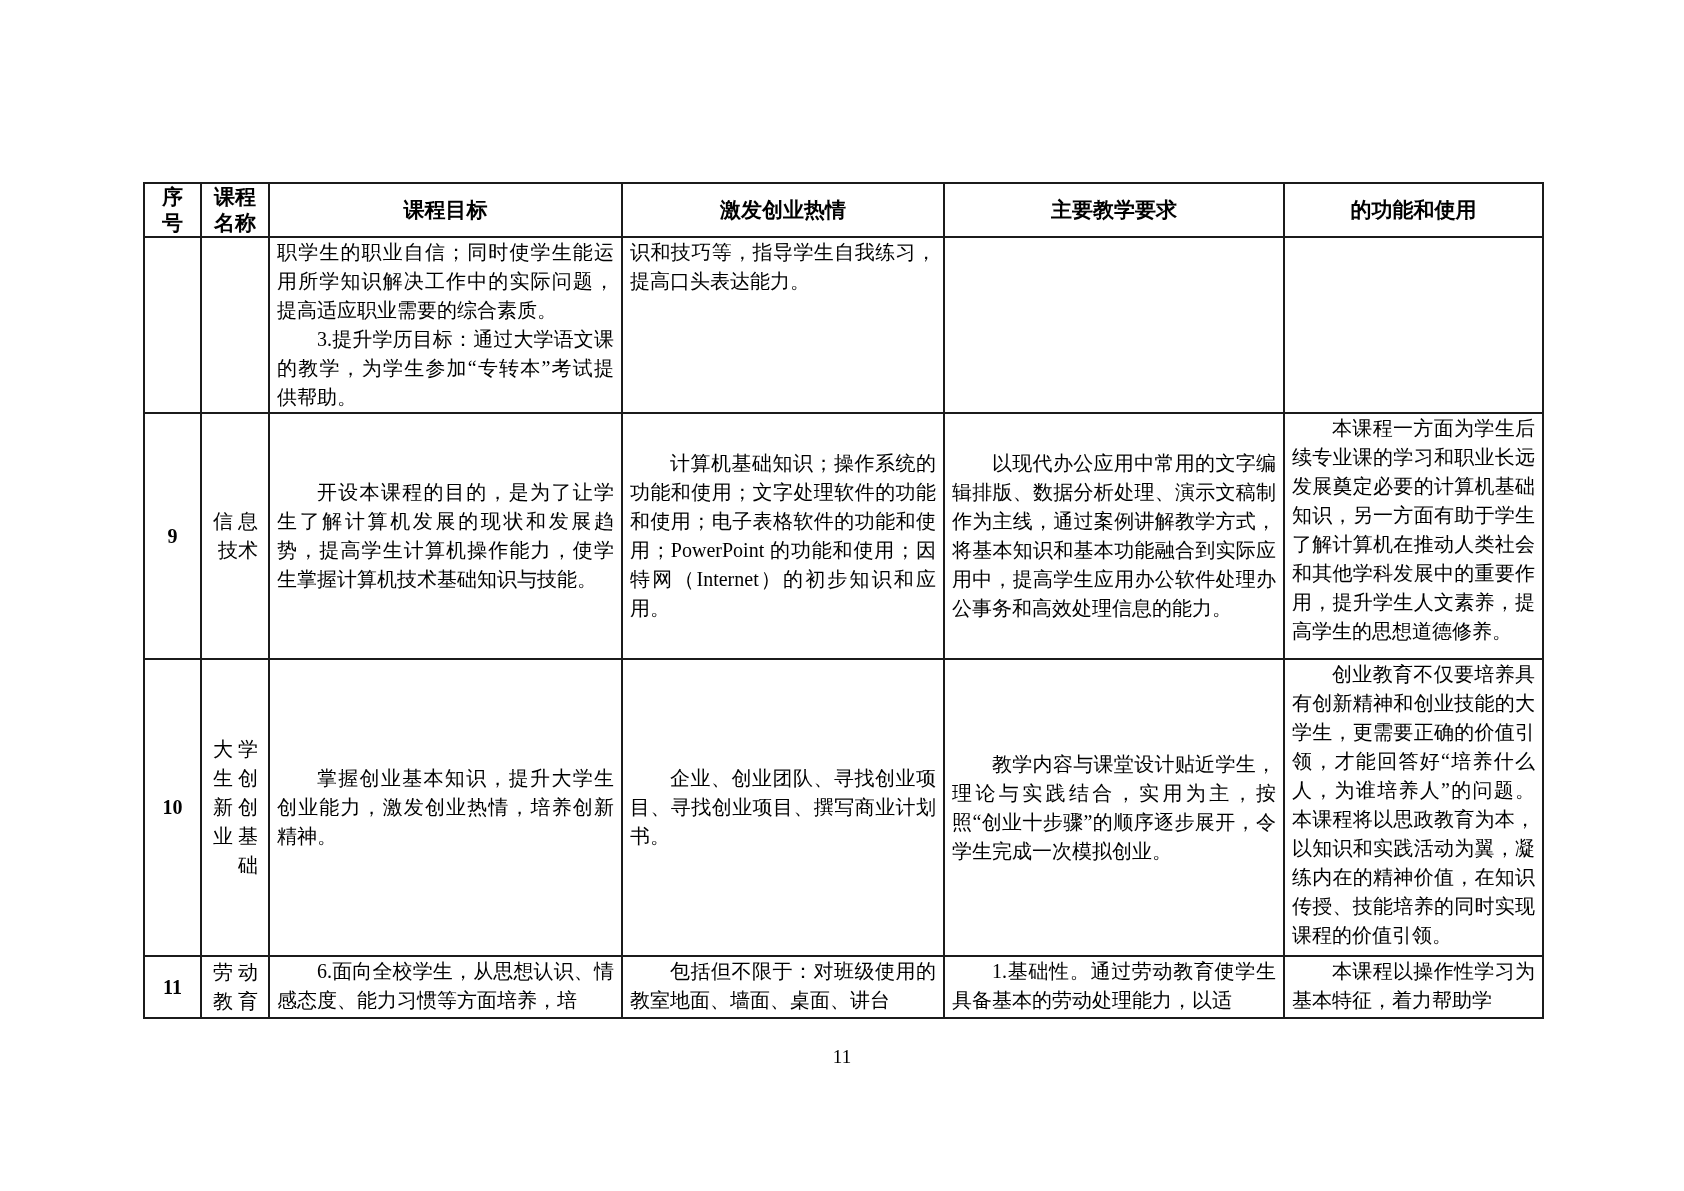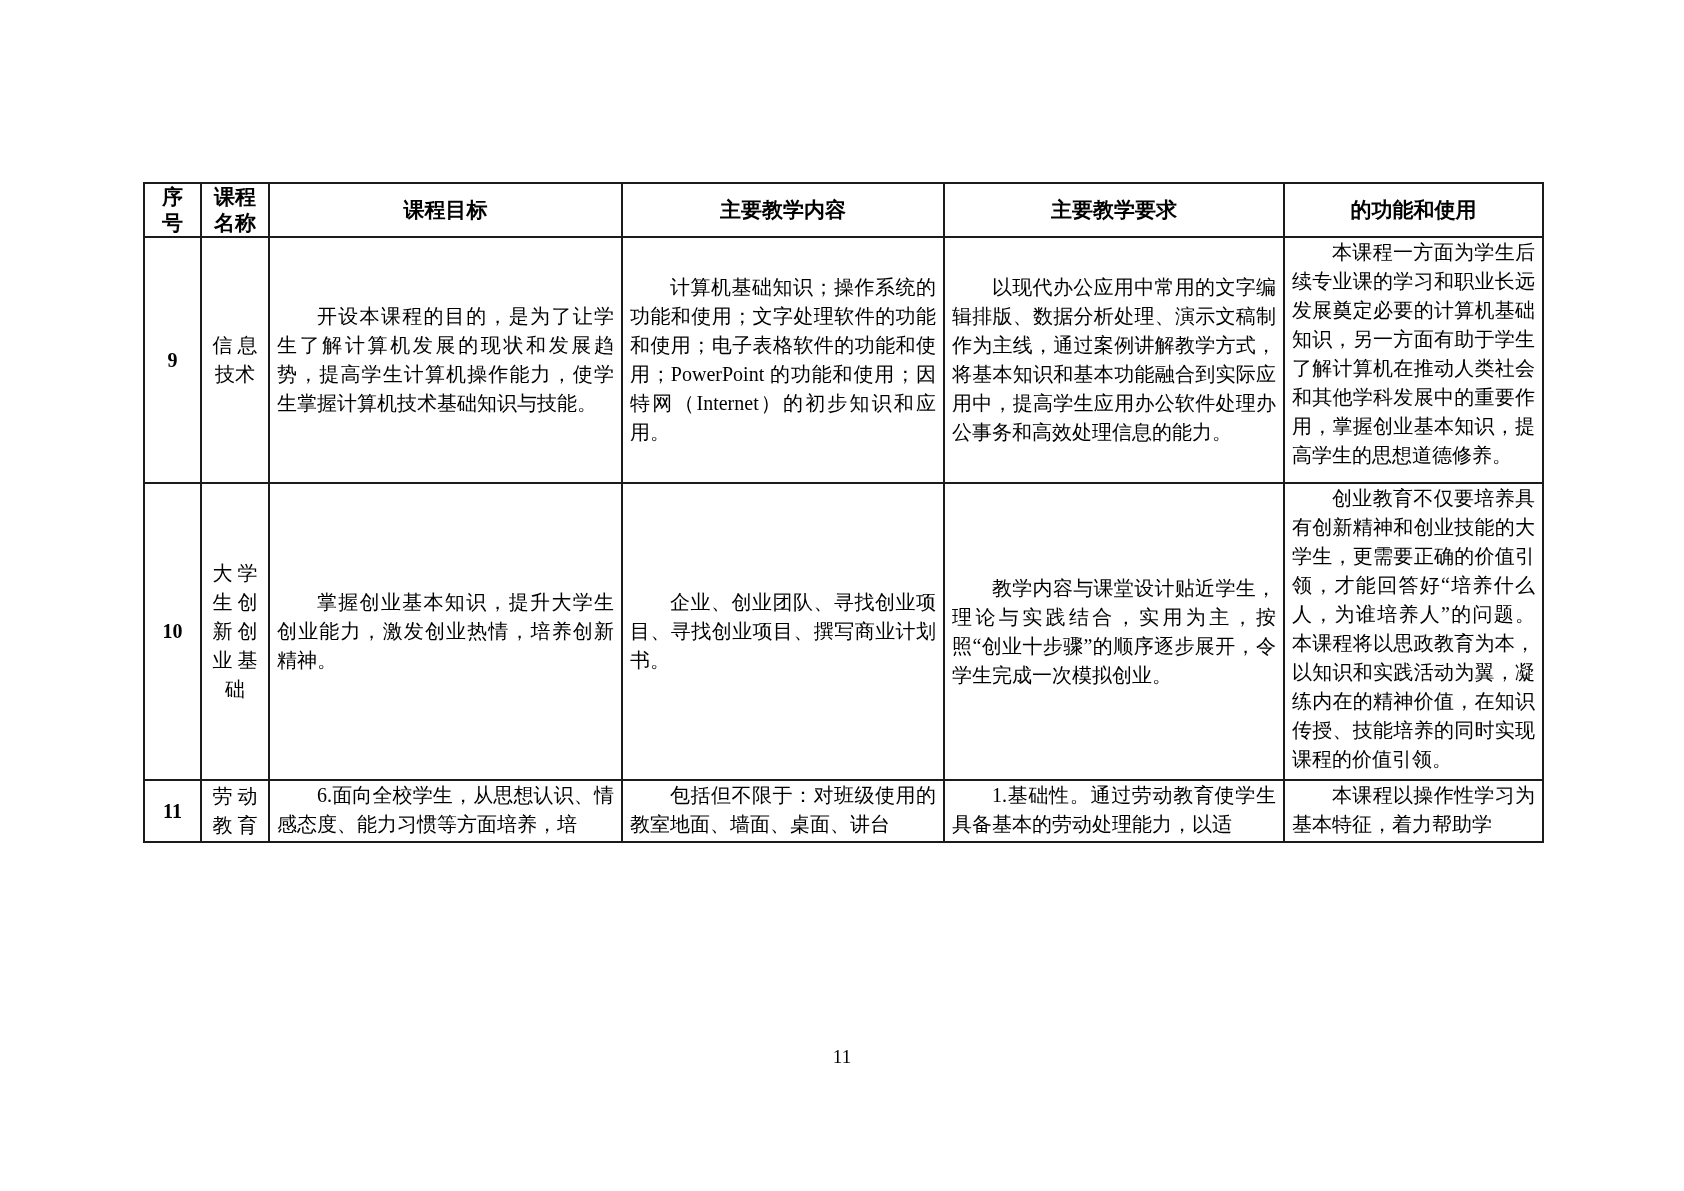--- a/index.html
+++ b/index.html
@@ -32,21 +32,21 @@
     font-size:21px;
     line-height:26px;
     padding:0 2px;
   }
   td.num {
     text-align:center;
     font-weight:bold;
   }
   td.name {
     white-space:pre-line;
-    text-align:center;
+    text-align:right;
     padding:0 10px;
     margin-top:40px;
   }
   td.body { text-align:justify; }
   td.vtop { vertical-align:top; }
   td p { margin:0; }
   td p.indent { text-indent:2em; }
   .clip { max-height:58px; overflow:hidden; }
   .pageno {
     position:absolute;
@@ -67,41 +67,54 @@
     <col style="width:340px">
     <col style="width:259px">
   </colgroup>
   <tbody>
       <tr style="height:54px">
     <th>序
 号</th>
     <th>课程
 名称</th>
     <th>课程目标</th>
-    <th>主要教学内容</th>
+    <th>激发创业热情</th>
     <th>主要教学要求</th>
     <th>的功能和使用</th>
   </tr>
 
+  <tr style="height:164px">
+    <td class="num"></td>
+    <td class="name"></td>
+    <td class="body vtop">
+      <p>职学生的职业自信；同时使学生能运用所学知识解决工作中的实际问题，提高适应职业需要的综合素质。</p>
+      <p class="indent">3.提升学历目标：通过大学语文课的教学，为学生参加“专转本”考试提供帮助。</p>
+    </td>
+    <td class="body vtop">
+      <p>识和技巧等，指导学生自我练习，提高口头表达能力。</p>
+    </td>
+    <td class="body vtop"></td>
+    <td class="body vtop"></td>
+  </tr>
 
   <tr style="height:246px">
     <td class="num">9</td>
     <td class="name">信 息
 技术</td>
     <td class="body">
       <p class="indent">开设本课程的目的，是为了让学生了解计算机发展的现状和发展趋势，提高学生计算机操作能力，使学生掌握计算机技术基础知识与技能。</p>
     </td>
     <td class="body">
       <p class="indent">计算机基础知识；操作系统的功能和使用；文字处理软件的功能和使用；电子表格软件的功能和使用；PowerPoint 的功能和使用；因特网（Internet）的初步知识和应用。</p>
     </td>
     <td class="body">
       <p class="indent">以现代办公应用中常用的文字编辑排版、数据分析处理、演示文稿制作为主线，通过案例讲解教学方式，将基本知识和基本功能融合到实际应用中，提高学生应用办公软件处理办公事务和高效处理信息的能力。</p>
     </td>
     <td class="body vtop">
-      <p class="indent">本课程一方面为学生后续专业课的学习和职业长远发展奠定必要的计算机基础知识，另一方面有助于学生了解计算机在推动人类社会和其他学科发展中的重要作用，掌握创业基本知识，提高学生的思想道德修养。</p>
+      <p class="indent">本课程一方面为学生后续专业课的学习和职业长远发展奠定必要的计算机基础知识，另一方面有助于学生了解计算机在推动人类社会和其他学科发展中的重要作用，提升学生人文素养，提高学生的思想道德修养。</p>
     </td>
   </tr>
 
   <tr style="height:297px">
     <td class="num">10</td>
     <td class="name">大 学
 生 创
 新 创
 业 基
 础</td>

